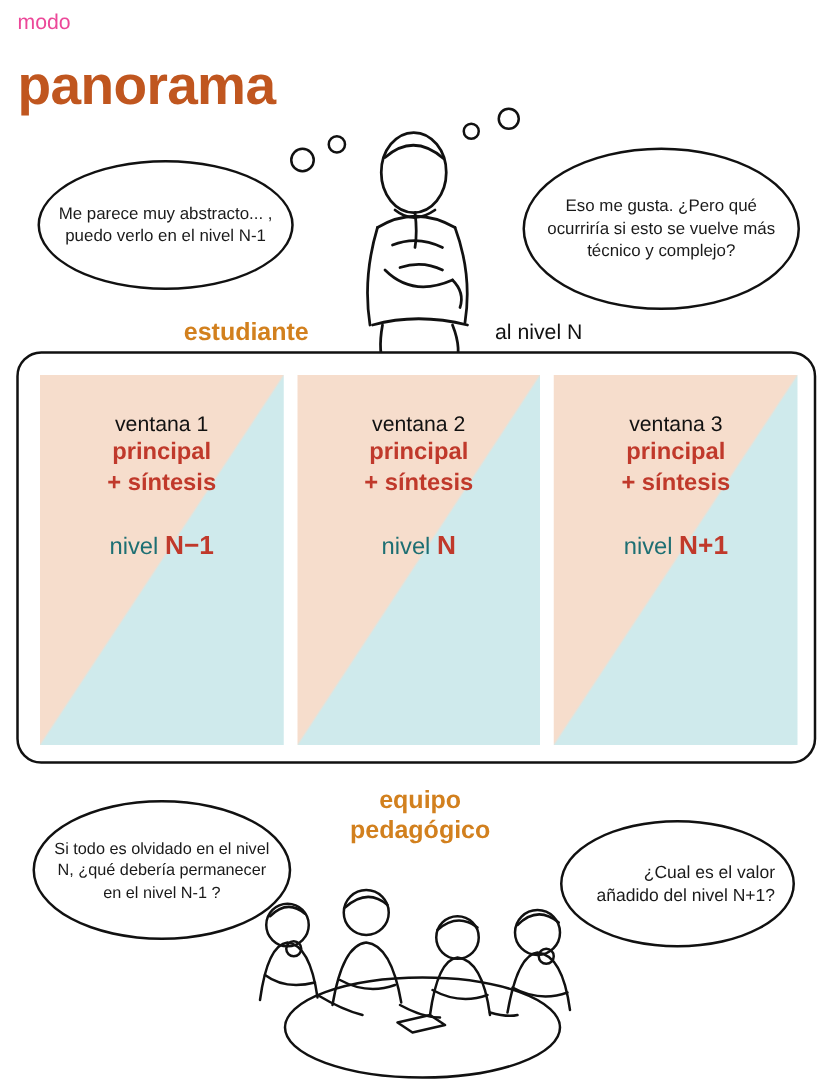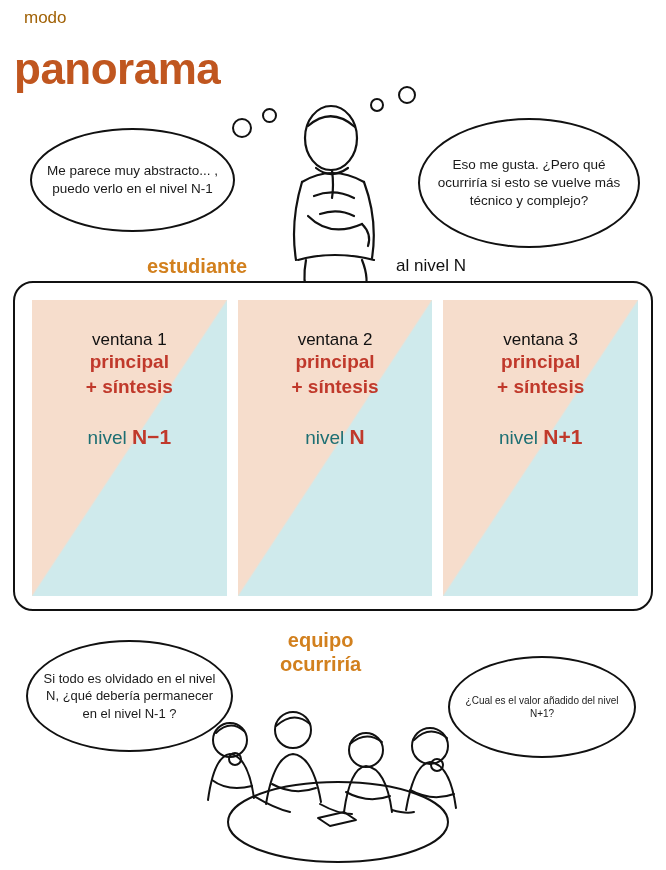--- a/index.html
+++ b/index.html
@@ -12,24 +12,24 @@
     height: 870px;
     position: relative;
     font-family: "Liberation Sans", sans-serif;
     color: #1a1a1a;
     overflow: hidden;
   }
 
   
   .mode-label {
     position: absolute;
-    left: 24px;
+    left: 14px;
     top: 8px;
     font-size: 17px;
-    color: #a16207;
+    color: #ec4899;
   }
   .main-title {
     position: absolute;
     left: 14px;
     top: 44px;
     font-size: 44px;
     font-weight: bold;
     color: #c0561f;
     letter-spacing: -0.5px;
   }
@@ -72,21 +72,22 @@
     font-size: 13.5px;
   }
   #bubble-team-left {
     left: 26px; top: 640px;
     width: 207px; height: 112px;
     font-size: 13px;
   }
   #bubble-team-right {
     left: 448px; top: 656px;
     width: 188px; height: 102px;
-    font-size: 10px;
+    font-size: 14px;
+    text-align: right;
   }
 
   
   .role-label {
     position: absolute;
     font-weight: bold;
     color: #d2801e;
     font-size: 20px;
   }
   #label-estudiante { left: 147px; top: 255px; }
@@ -252,21 +253,21 @@
       <div class="win-level">
         <span class="lv-word">nivel</span>
         <span class="lv-val">N+1</span>
       </div>
     </div>
 
   </div>
 </div>
 
 <div class="role-label" id="label-equipo">equipo
-ocurriría</div>
+pedagógico</div>
 
 <div class="bubble" id="bubble-team-left">
   <span class="bubble-text">Si todo  es olvidado en el nivel N,  ¿qué debería  permanecer en el nivel N-1 ?</span>
 </div>
 <div class="dot" style="left:228px;top:752px;width:14px;height:14px;"></div>
 
 <div class="bubble" id="bubble-team-right">
   <span class="bubble-text">¿Cual es el valor añadido del nivel N+1?</span>
 </div>
 <div class="dot" style="left:430px;top:758px;width:14px;height:14px;"></div>

